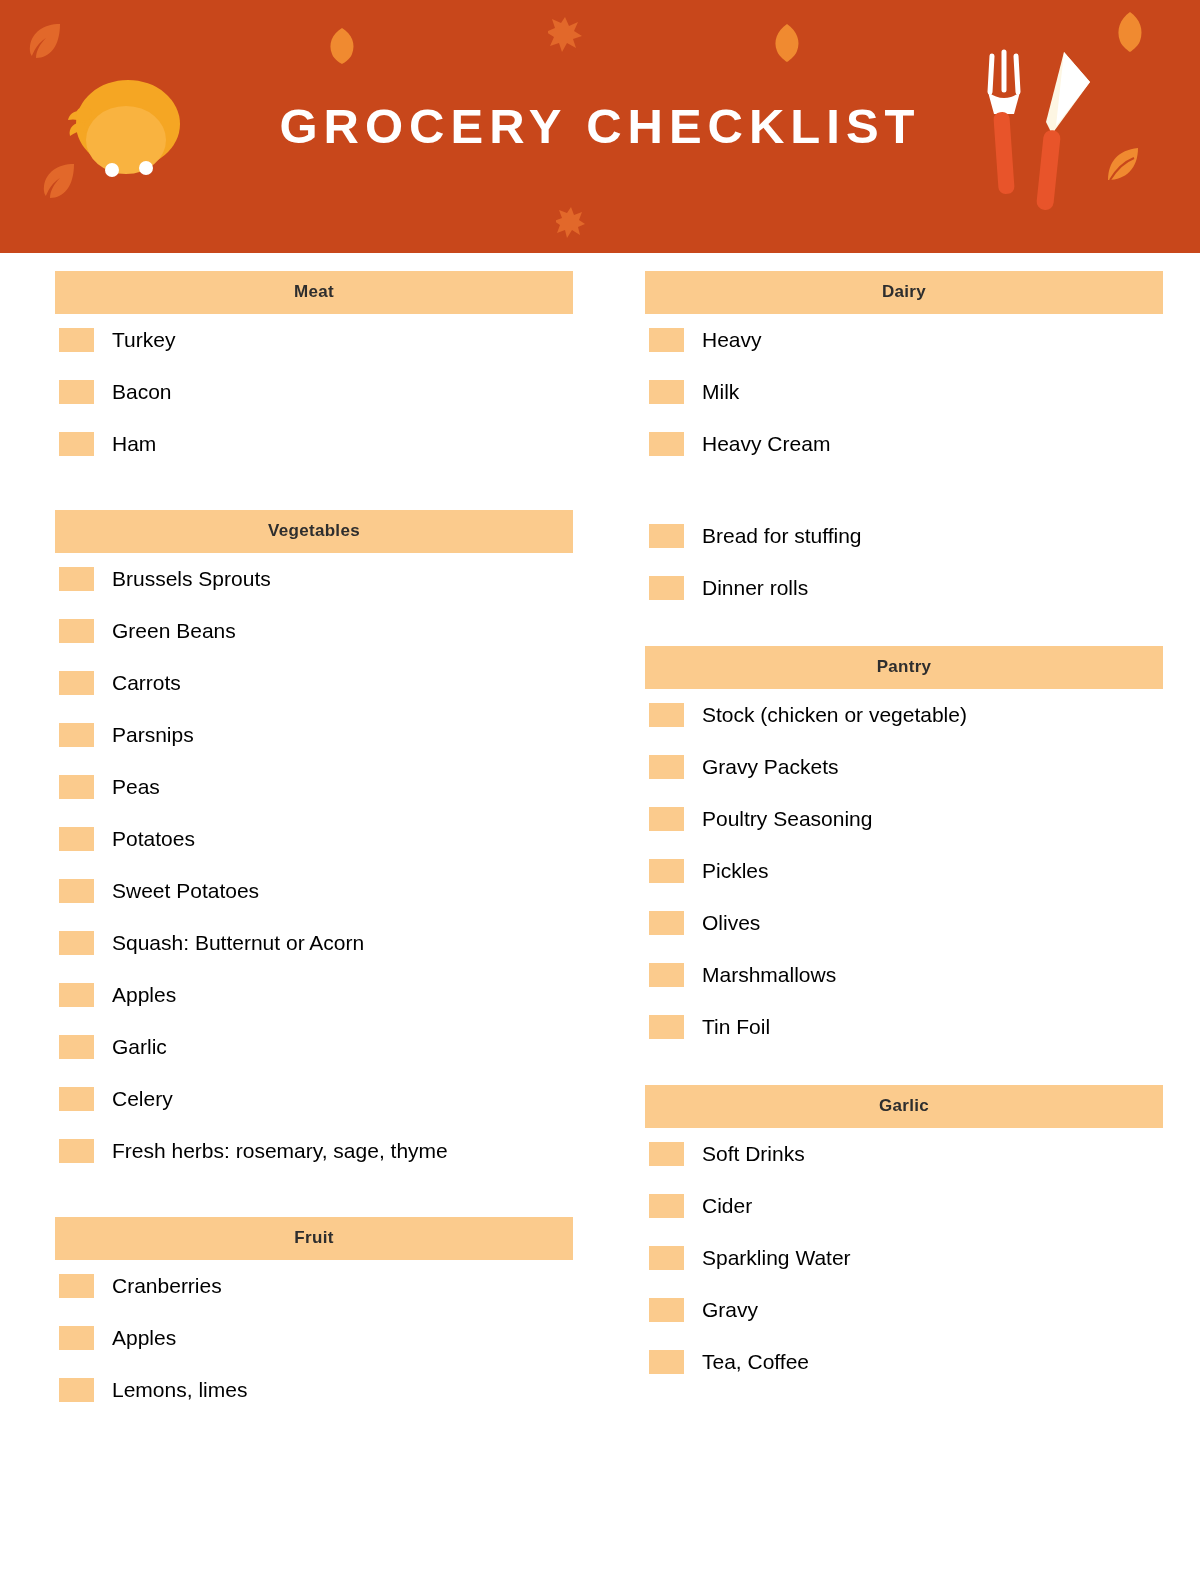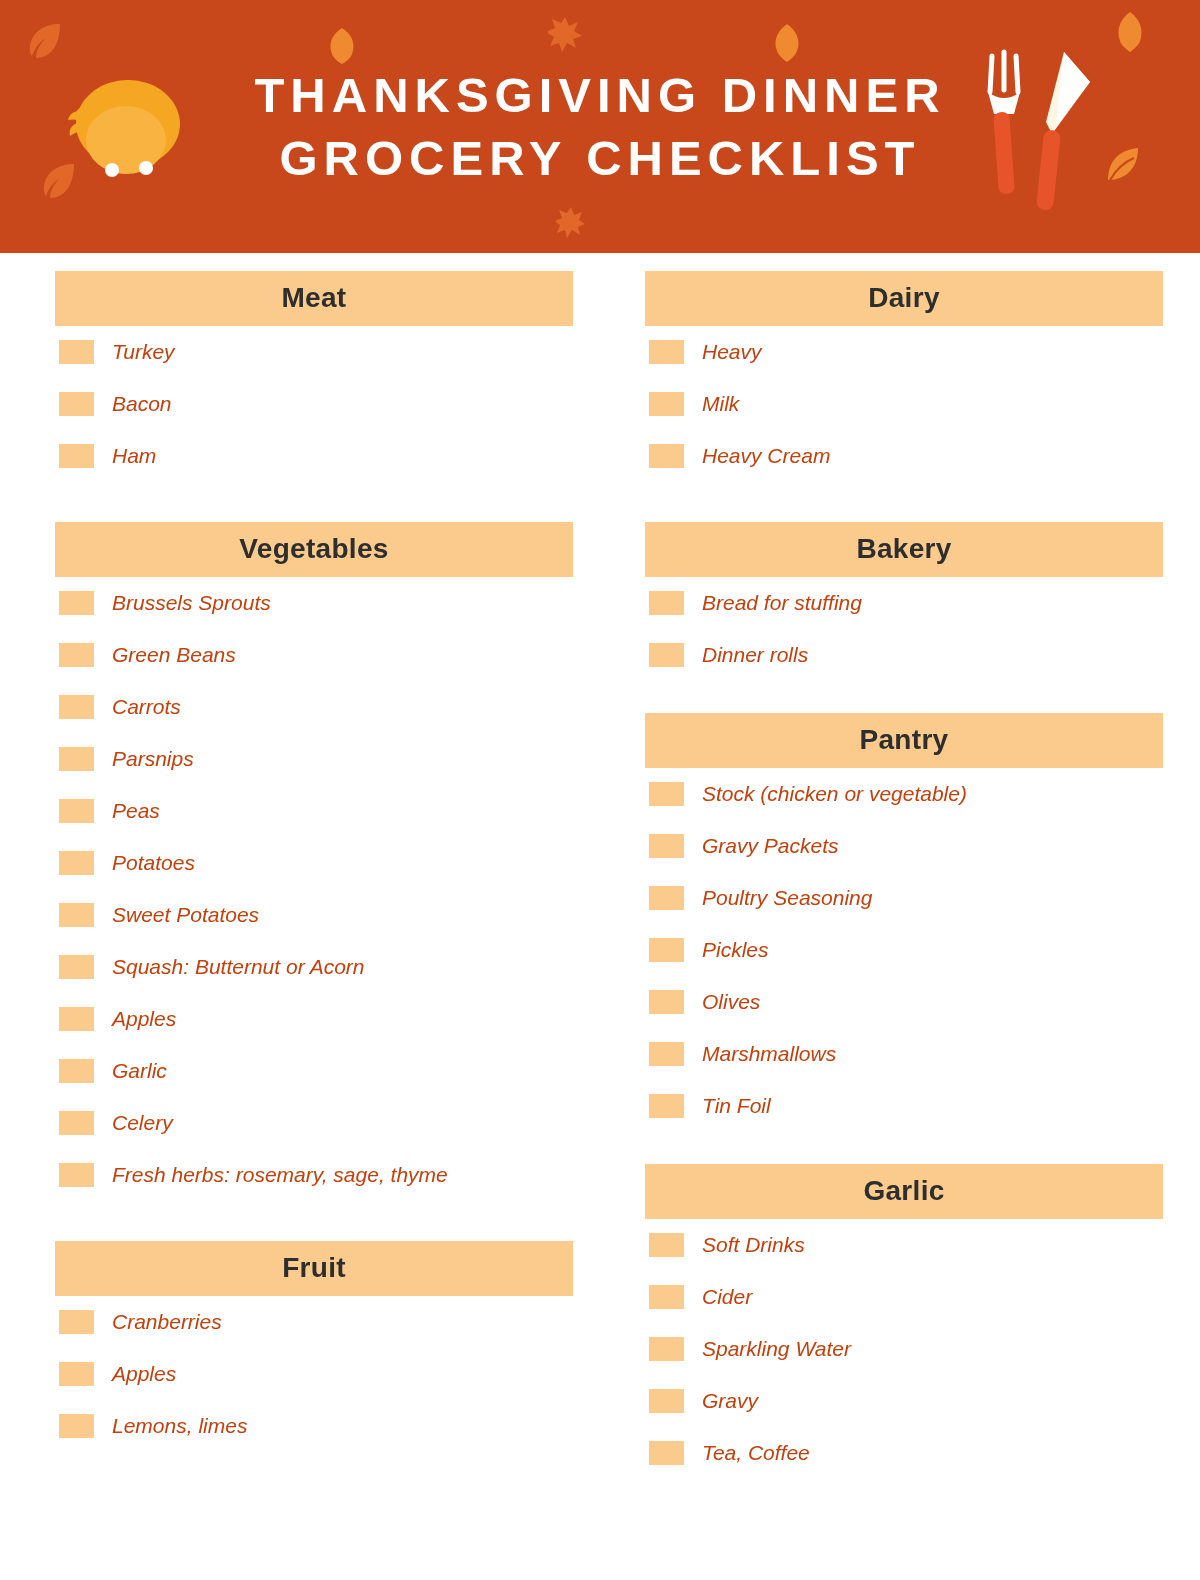--- a/index.html
+++ b/index.html
@@ -81,21 +81,21 @@
     position: absolute;
     left: 645px;
     top: 18px;
     width: 518px;
   }
 
   .cat-header {
     background: #fbcb8d;
     color: #2e2e2e;
     font-weight: bold;
-    font-size: 28px;
+    font-size: 17px;
     text-align: center;
     padding: 11px 0 12px 0;
     letter-spacing: 0.3px;
   }
 
   .items {
     margin: 0;
     padding: 0;
     list-style: none;
   }
@@ -107,23 +107,22 @@
   .checkbox {
     width: 35px;
     height: 24px;
     background: #fbcb8d;
     flex: 0 0 auto;
     margin-left: 4px;
   }
   .item-label {
     margin-left: 18px;
     font-size: 21px;
-    color: #c2410c;
+    color: #000000;
     font-family: "Liberation Sans", sans-serif;
-    font-style: italic;
   }
 
   .group { margin-bottom: 0; }
   .spacer-lg { height: 40px; }
   .spacer-md { height: 32px; }
 </style>
 </head>
 <body>
 
 <div class="banner">
@@ -191,21 +190,20 @@
       </g>
       <g>
         <path d="M104 4 L130 34 L92 86 L86 74 Z" fill="#fdf6e3"></path>
         <path d="M104 4 L130 34 L96 78 Z" fill="#ffffff"></path>
         <rect x="80" y="82" width="17" height="80" rx="8" fill="#e8542a" transform="rotate(6 88 122)"></rect>
       </g>
     </svg>
   </span>
 
   <div class="banner-title-wrap">
-    <div class="banner-line">THANKSGIVING DINNER</div>
     <div class="banner-line">GROCERY CHECKLIST</div>
   </div>
 </div>
 
 <div class="content">
 
   <div class="col-left">
 
     <div class="group">
       <div class="cat-header">Meat</div>
@@ -318,21 +316,20 @@
         <li class="item">
             <span class="checkbox"></span>
             <span class="item-label">Heavy Cream</span>
           </li>
       </ul>
     </div>
 
     <div class="spacer-lg"></div>
 
     <div class="group">
-      <div class="cat-header">Bakery</div>
       <ul class="items">
         <li class="item">
             <span class="checkbox"></span>
             <span class="item-label">Bread for stuffing</span>
           </li>
         <li class="item">
             <span class="checkbox"></span>
             <span class="item-label">Dinner rolls</span>
           </li>
       </ul>

